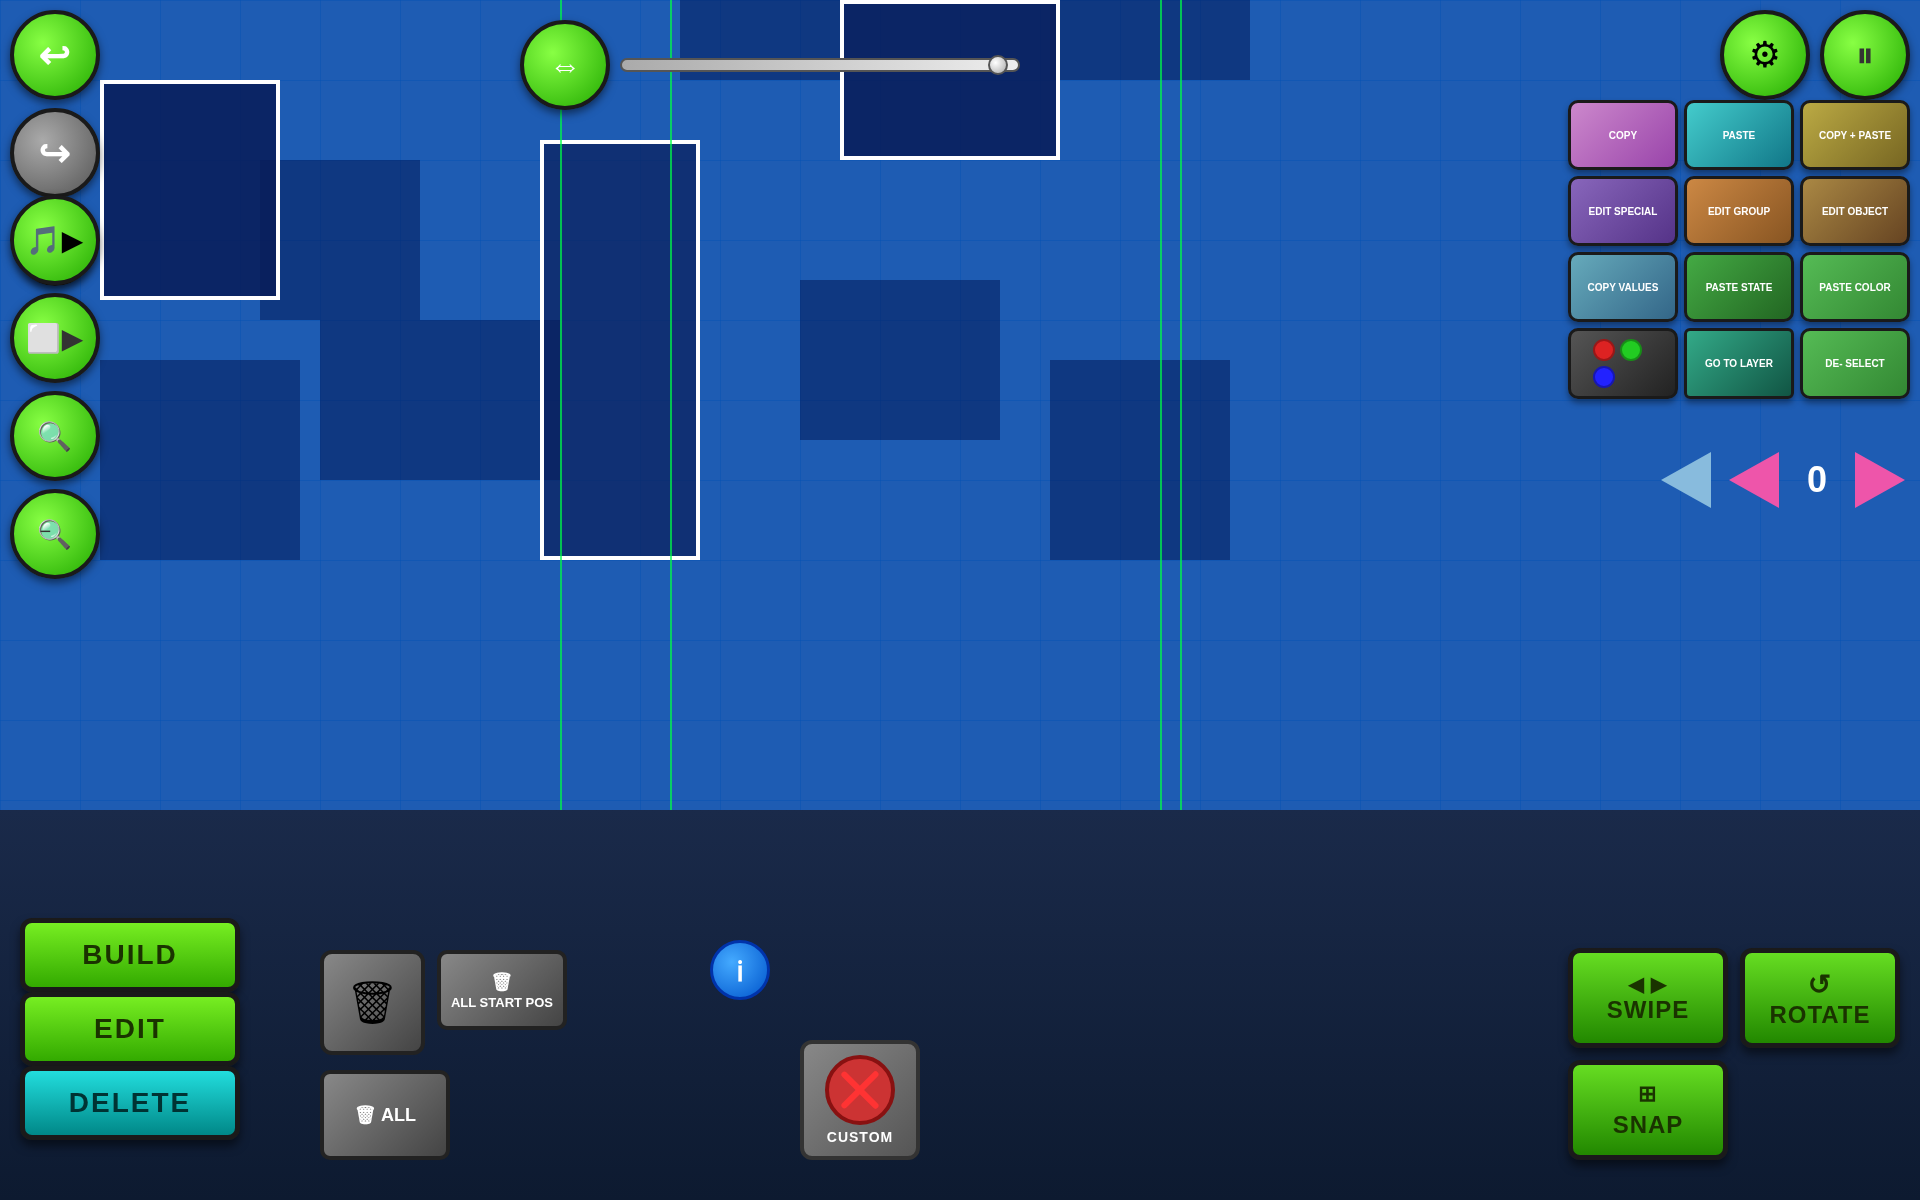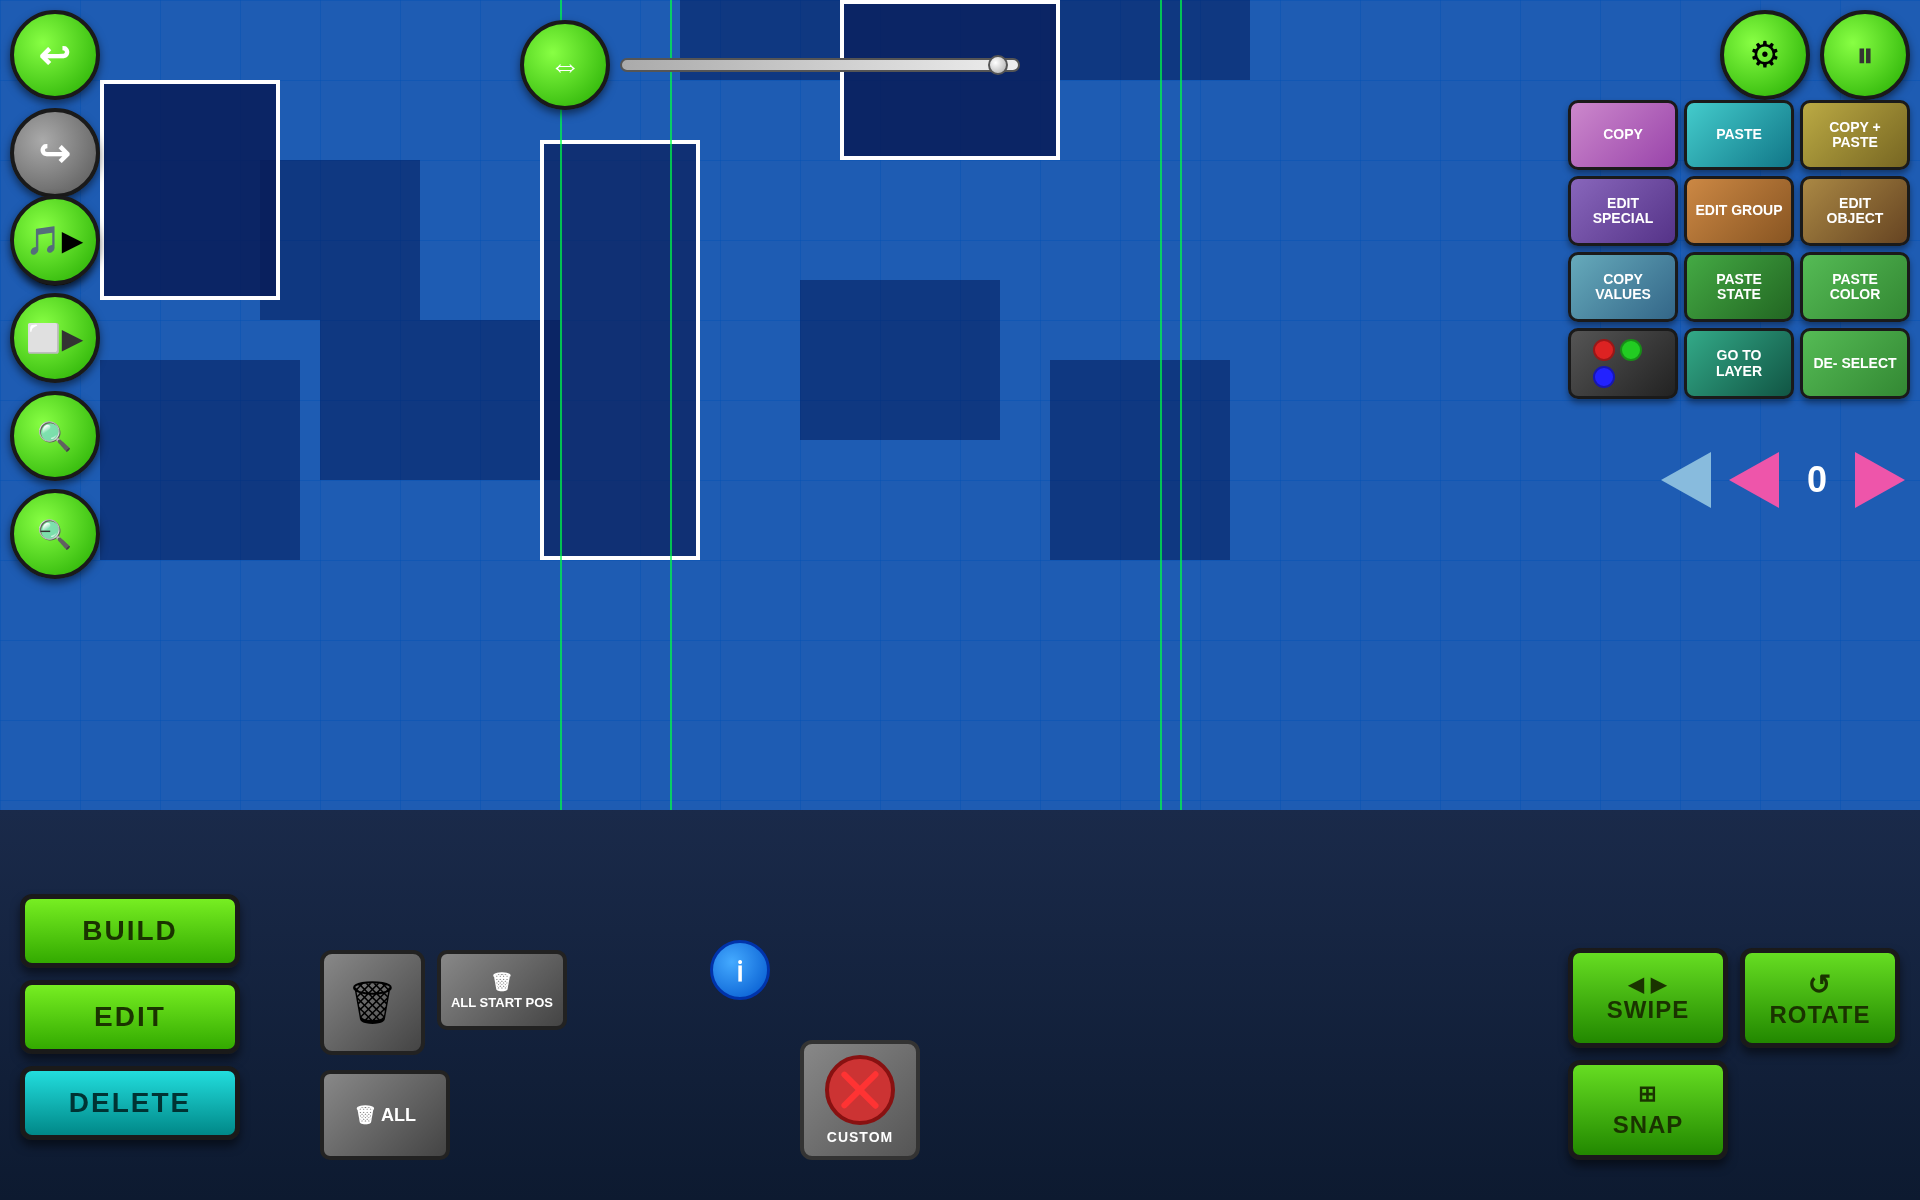--- a/index.html
+++ b/index.html
@@ -128,21 +128,21 @@
       grid-template-columns: repeat(3, 110px);
       gap: 6px;
     }
 
     .panel-btn {
       padding: 8px 6px;
       border-radius: 10px;
       border: 3px solid #1a1a1a;
       cursor: pointer;
       text-align: center;
-      font-size: 14px;
+      font-size: 10px;
       font-weight: 900;
       font-family: 'Arial Black', Arial, sans-serif;
       text-transform: uppercase;
       line-height: 1.1;
       display: flex;
       align-items: center;
       justify-content: center;
       min-height: 70px;
       box-shadow: 0 4px 6px rgba(0,0,0,0.4);
       letter-spacing: 0px;
@@ -214,21 +214,20 @@
       background: linear-gradient(to bottom, #1a2a4a, #0d1a30);
     }
 
     
     #mode-buttons {
       position: absolute;
       bottom: 60px;
       left: 20px;
       display: flex;
       flex-direction: column;
-      gap: 12px;
     }
 
     .mode-btn {
       width: 220px;
       padding: 16px 10px;
       border-radius: 12px;
       border: 5px solid #1a1a1a;
       cursor: pointer;
       text-align: center;
       font-size: 28px;
@@ -575,21 +574,21 @@
       <span>PASTE COLOR</span>
     </div>
 
     <div class="panel-btn btn-color-picker" style="background:linear-gradient(135deg,#555,#222);">
       <div class="color-dots">
         <div class="dot dot-red"></div>
         <div class="dot dot-green"></div>
         <div class="dot" style="background:#2222ff;"></div>
       </div>
     </div>
-    <div class="panel-btn btn-teal" style="background:linear-gradient(135deg,#33aa88,#115544);">
+    <div class="panel-btn btn-teal" style="background:linear-gradient(135deg,#33aa88,#115544);border-radius:6px;">
       <span>GO TO LAYER</span>
     </div>
     <div class="panel-btn btn-green2">
       <span>DE- SELECT</span>
     </div>
   </div>
 
   <div id="layer-nav">
     <div class="triangle-btn">
       <div class="tri-left"></div>

